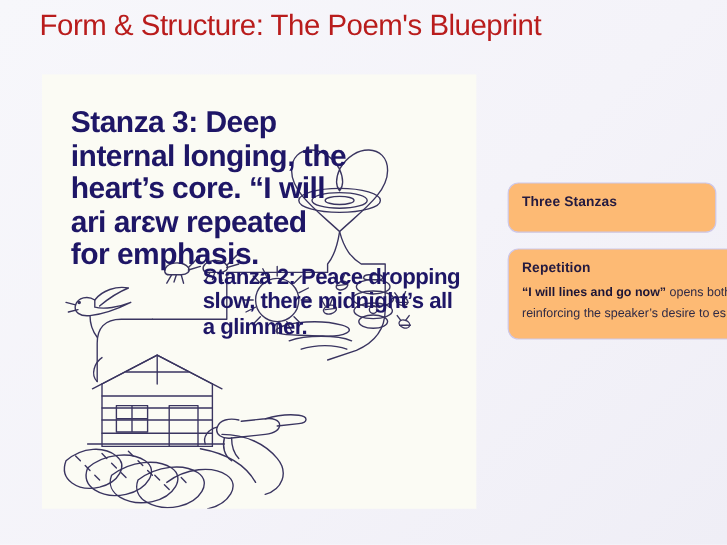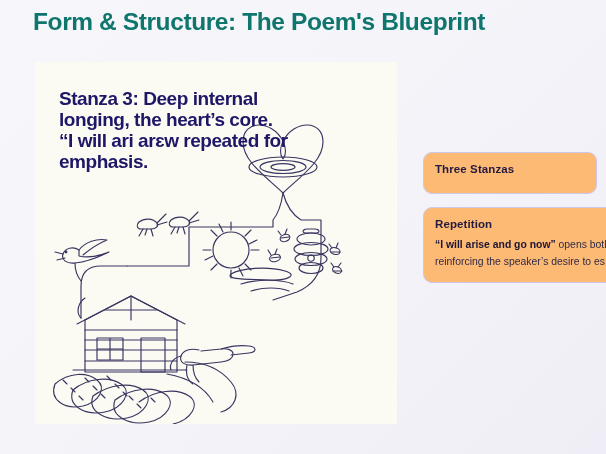--- a/index.html
+++ b/index.html
@@ -15,23 +15,23 @@
     background: linear-gradient(135deg, #f7f7fb 0%, #f4f3f9 55%, #efeef6 100%);
     position: relative;
   }
 
   
   .page-title {
     position: absolute;
     left: 33px;
     top: 8px;
     font-size: 24.5px;
-    font-weight: bold;
+    font-weight: normal;
     letter-spacing: -0.4px;
-    color: #0f766e;
+    color: #b91c1c;
     white-space: nowrap;
     text-align: right;
   }
 
   
   .illustration-panel {
     position: absolute;
     left: 35px;
     top: 62px;
     width: 362px;
@@ -42,21 +42,21 @@
 
   .illustration-svg { display: block; width: 362px; height: 362px; }
 
   .stanza-text {
     position: absolute;
     color: #1e1666;
     font-weight: bold;
     letter-spacing: -0.45px;
     line-height: 1.10;
   }
-  .stanza3 { left: 24px; top: 27px;  width: 232px; font-size: 19px; }
+  .stanza3 { left: 24px; top: 27px;  width: 232px; font-size: 25px; }
   .stanza2 { left: 134px; top: 159px; width: 218px; font-size: 18.5px; }
   .stanza1 { left: 134px; top: 267px; width: 222px; font-size: 18.5px; }
 
   
   .cards { position: absolute; left: 423px; top: 152px; width: 210px; }
 
   .info-card {
     background: #fdba74;
     border: 1px solid #cdc7e8;
     border-radius: 9px;
@@ -204,27 +204,28 @@
         <path d="M152 303 C150 310, 152 318, 158 322"></path>
         <path d="M158 303 C158 310, 160 316, 164 320"></path>
         <path d="M146 294 C138 296, 134 302, 136 308"></path>
       </g>
 
     </g>
   </svg>
 
   <div class="stanza-text stanza3">Stanza 3: Deep internal longing, the heart’s core. “I will ari arɛw repeated for emphasis.</div>
 
+  <div class="stanza-text stanza2">Stanza 2: Peace dropping slow, there midnight’s all a glimmer.</div>
 
 </div>
 
 <div class="cards">
 
   <div class="info-card">
     <div class="card-title">Three Stanzas</div>
   </div>
 
   <div class="info-card wide">
     <div class="card-title">Repetition</div>
-    <div class="card-body"><span></span><b>“I will arise and go now”</b><span> opens both s reinforcing the speaker’s desire to es</span></div>
+    <div class="card-body"><span></span><b>“I will lines and go now”</b><span> opens both s reinforcing the speaker’s desire to es</span></div>
   </div>
 
 </div>
 
 </body></html>

